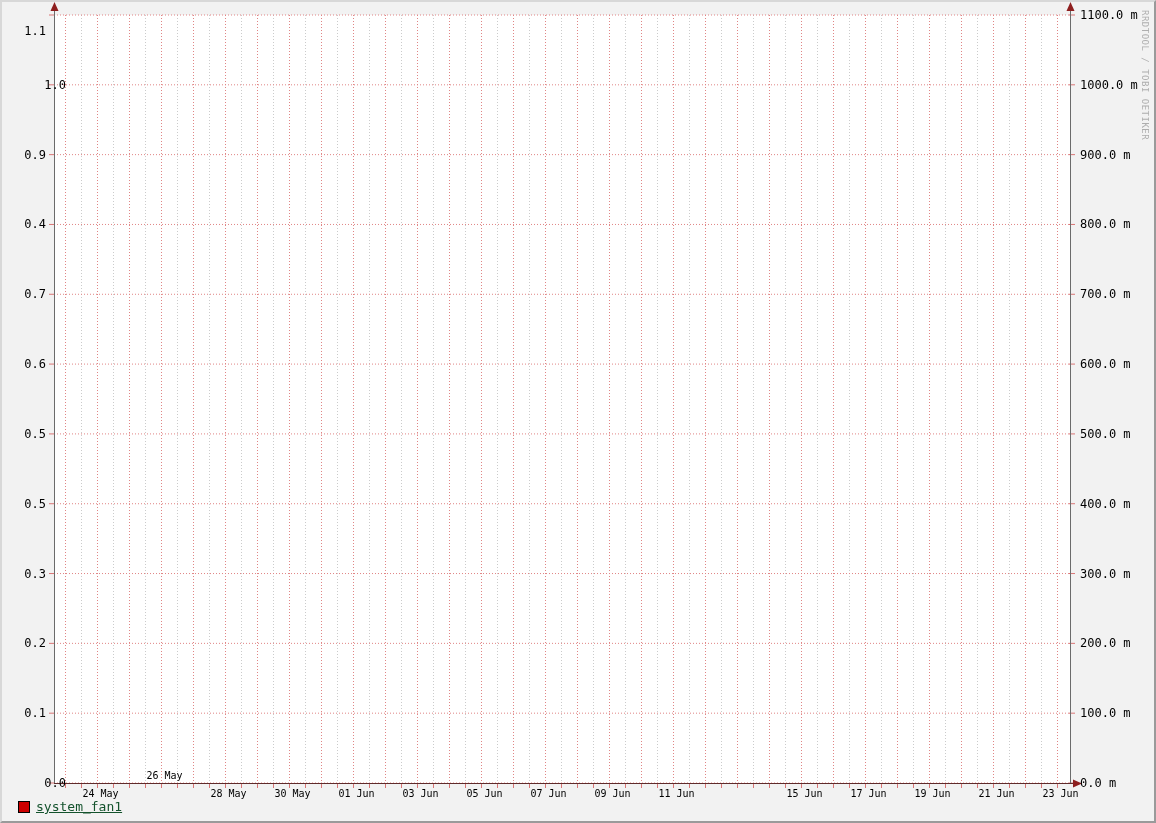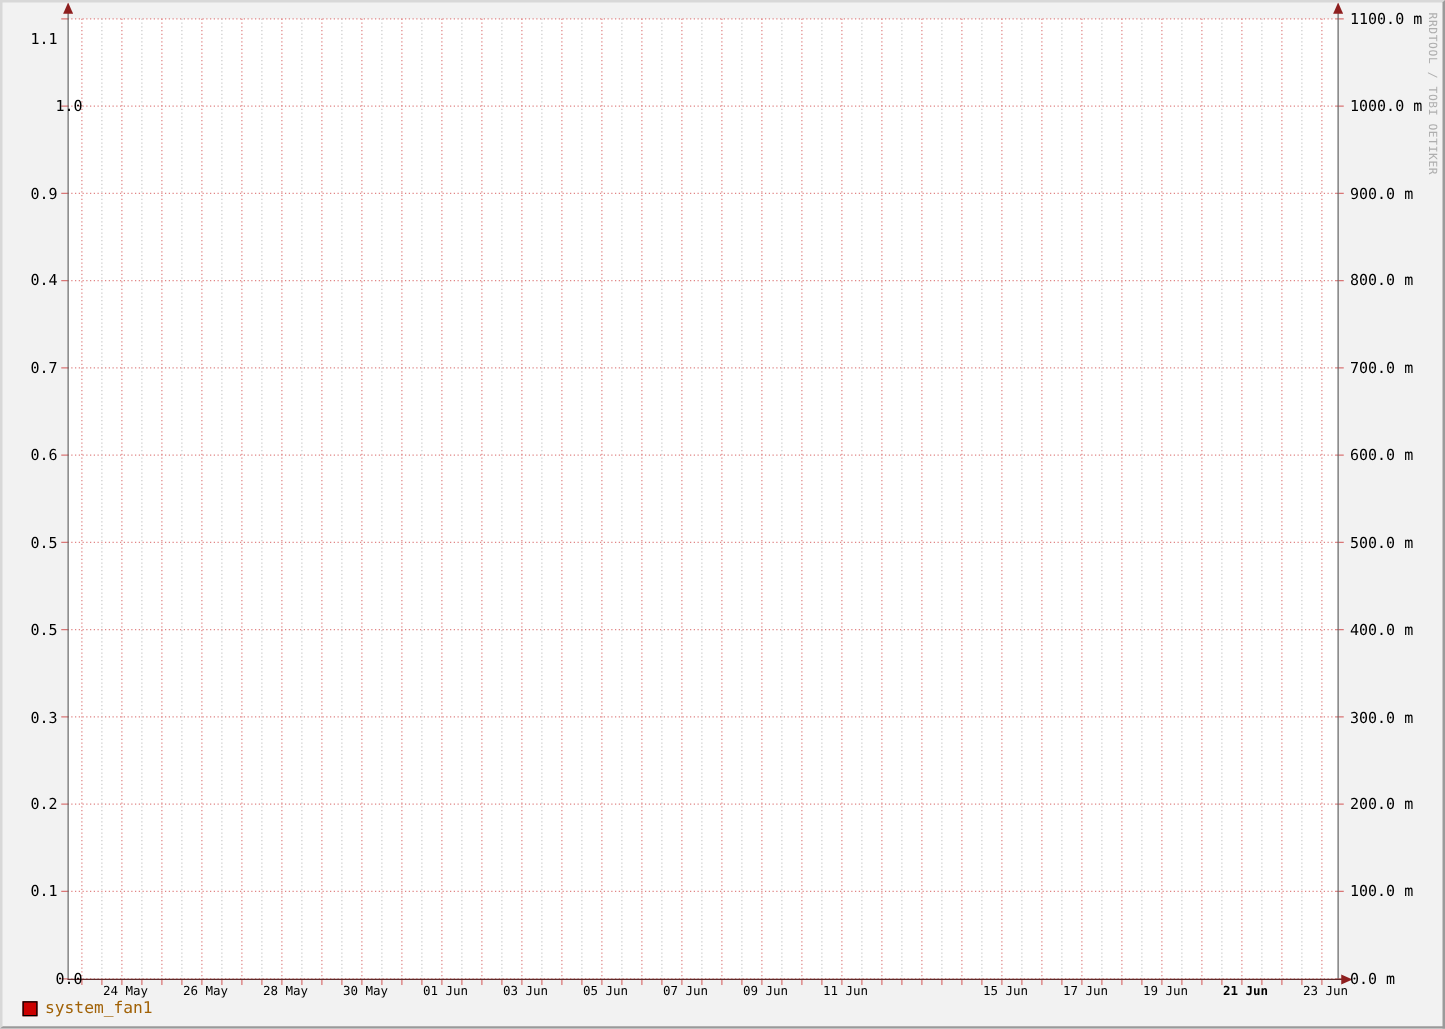--- a/index.html
+++ b/index.html
@@ -42,21 +42,21 @@
     position:absolute;left:16px;top:797px;
     display:flex;align-items:center;
   }
   #legend-swatch{
     width:10px;height:10px;
     border:1px solid #000;
     background:#cc0000;
     margin-right:6px;
   }
   #legend-label{
-    font-size:13px;color:#a16207;white-space:pre;
+    font-size:13px;color:#14532d;white-space:pre;text-decoration:underline;
   }
 </style>
 </head>
 <body>
 
 <div id="graph">
   <svg id="plot-svg" width="1152" height="819">
       <rect x="52" y="13" width="1016" height="768" fill="#ffffff"></rect>
       <line x1="79.5" y1="13" x2="79.5" y2="781" stroke="#cbcbcb" stroke-width="1" stroke-dasharray="1,2"></line>
       <line x1="111.5" y1="13" x2="111.5" y2="781" stroke="#cbcbcb" stroke-width="1" stroke-dasharray="1,2"></line>
@@ -251,34 +251,34 @@
       <div class="ylab right" style="top: 355.091px;">600.0 m</div>
       <div class="ylab right" style="top: 424.909px;">500.0 m</div>
       <div class="ylab right" style="top: 494.727px;">400.0 m</div>
       <div class="ylab right" style="top: 564.545px;">300.0 m</div>
       <div class="ylab right" style="top: 634.364px;">200.0 m</div>
       <div class="ylab right" style="top: 704.182px;">100.0 m</div>
       <div class="ylab right" style="top: 774px;">0.0 m</div>
     </div>
   <div id="xlabels">
       <div class="xlab" style="left: 52.5px; top: 785px;">24 May</div>
-      <div class="xlab" style="left: 116.5px; top: 785px;">26 May</div>
+      <div class="xlab" style="left: 116.5px; top: 767px;">26 May</div>
       <div class="xlab" style="left: 180.5px; top: 785px;">28 May</div>
       <div class="xlab" style="left: 244.5px; top: 785px;">30 May</div>
       <div class="xlab" style="left: 308.5px; top: 785px;">01 Jun</div>
       <div class="xlab" style="left: 372.5px; top: 785px;">03 Jun</div>
       <div class="xlab" style="left: 436.5px; top: 785px;">05 Jun</div>
       <div class="xlab" style="left: 500.5px; top: 785px;">07 Jun</div>
       <div class="xlab" style="left: 564.5px; top: 785px;">09 Jun</div>
       <div class="xlab" style="left: 628.5px; top: 785px;">11 Jun</div>
       <div class="xlab" style="left: 692.5px; top: 818px;">13 Jun</div>
       <div class="xlab" style="left: 756.5px; top: 785px;">15 Jun</div>
       <div class="xlab" style="left: 820.5px; top: 785px;">17 Jun</div>
       <div class="xlab" style="left: 884.5px; top: 785px;">19 Jun</div>
-      <div class="xlab" style="left: 948.5px; top: 785px; font-weight: bold;">21 Jun</div>
+      <div class="xlab" style="left: 948.5px; top: 785px;">21 Jun</div>
       <div class="xlab" style="left: 1012.5px; top: 785px;">23 Jun</div>
     </div>
 
   <div id="watermark">RRDTOOL / TOBI OETIKER</div>
 
   <div id="legend">
     <span id="legend-swatch" style="background: rgb(204, 0, 0);"></span>
     <span id="legend-label">system_fan1</span>
   </div>
 </div>

